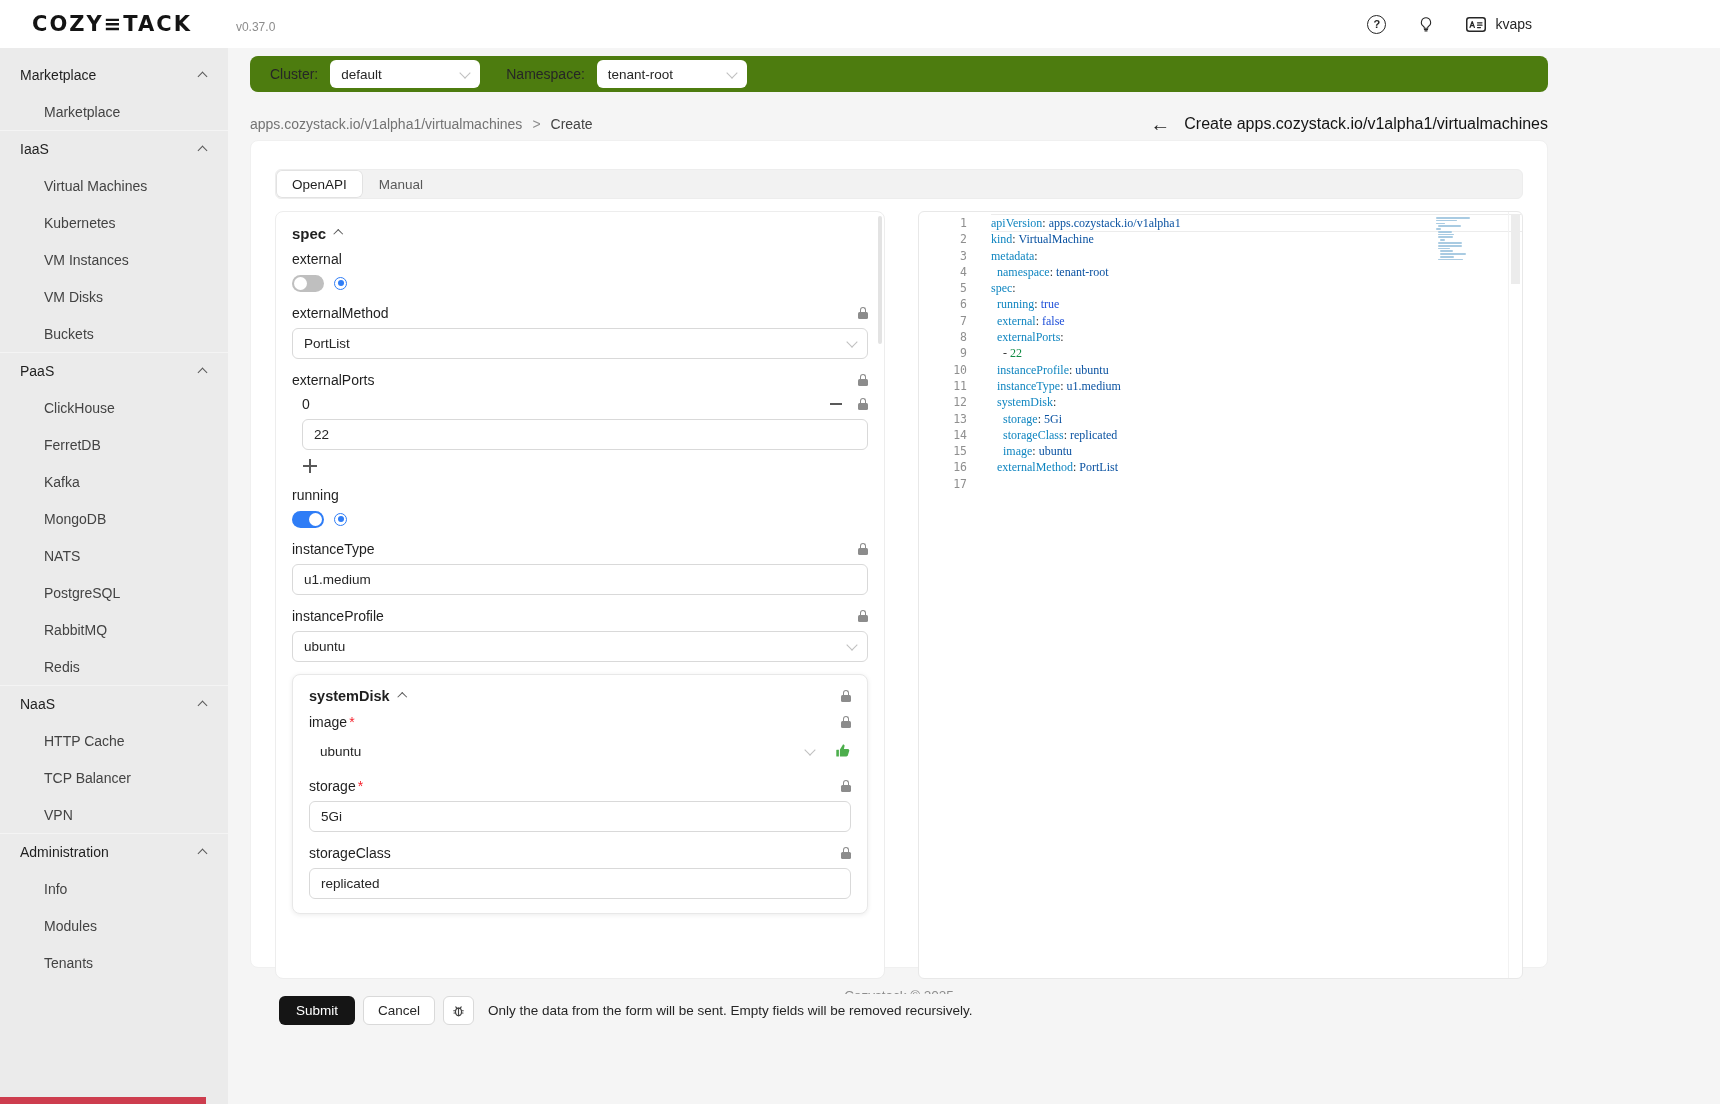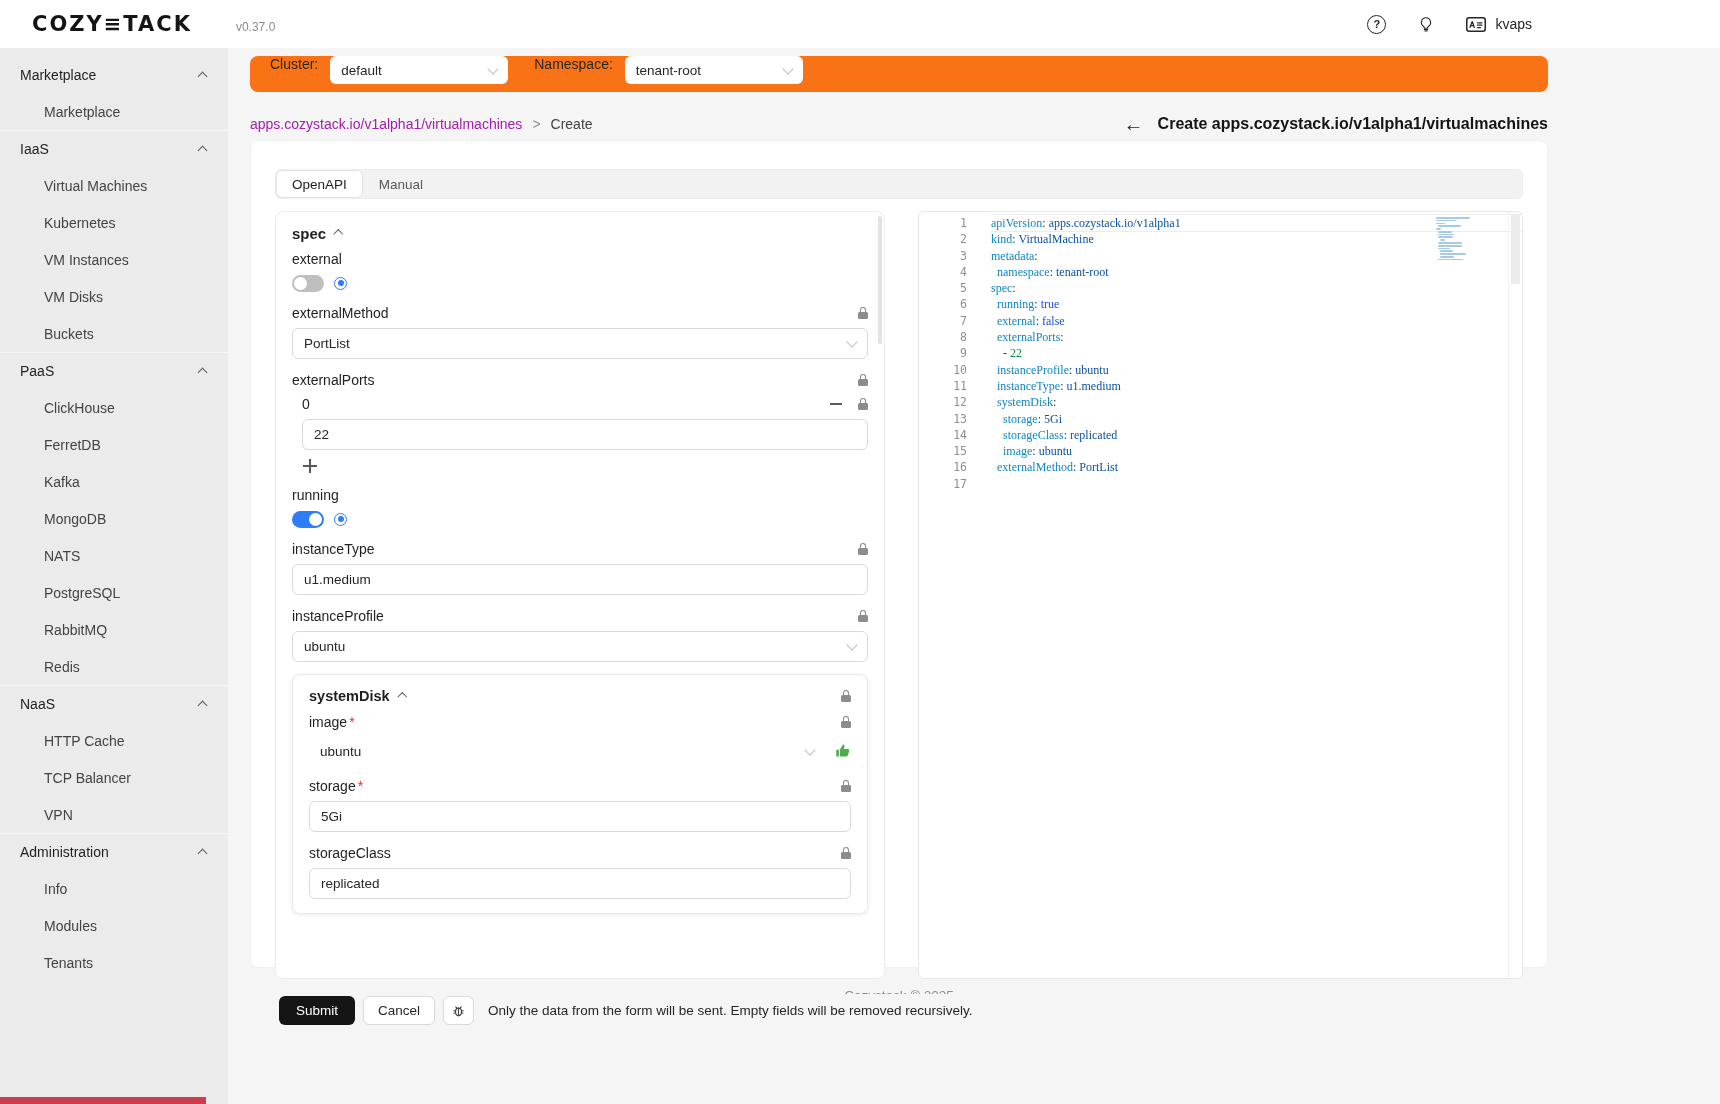--- a/index.html
+++ b/index.html
@@ -18,34 +18,34 @@
   
   aside{position:absolute;top:48px;left:0;bottom:0;width:228px;background:#ebebeb;overflow:hidden;}
   nav{padding-top:8px;}
   .nav-section{height:37px;display:flex;align-items:center;justify-content:space-between;padding:0 22px 0 20px;font-size:14px;color:#1f1f1f;cursor:pointer;box-sizing:border-box;}
   .nav-section:not(:first-child){border-top:1px solid #f4f4f4;}
   .nav-item{height:37px;display:flex;align-items:center;padding-left:44px;font-size:14px;color:#434343;cursor:pointer;box-sizing:border-box;}
   .sidebar-red-bar{position:absolute;bottom:0;left:0;width:206px;height:7px;background:#cd3d4e;}
 
   
   main{position:absolute;left:228px;top:48px;right:0;bottom:0;padding:8px 172px 0 22px;box-sizing:border-box;}
-  .context-bar{height:36px;background:#f97316;border-radius:8px;display:flex;padding:0 20px;box-sizing:border-box;}
+  .context-bar{height:36px;background:#4d7c0f;border-radius:8px;display:flex;align-items:center;padding:0 20px;box-sizing:border-box;}
   .ctx-label{font-size:14px;color:#262626;margin-right:12px;}
   .select{height:28px;background:#fff;border-radius:6px;display:flex;align-items:center;justify-content:space-between;padding:0 11px;font-size:13.5px;color:#262626;cursor:pointer;box-sizing:border-box;}
-  .ctx-select{width:178px;margin-right:26px;}
+  .ctx-select{width:150px;margin-right:26px;}
   .ctx-select:last-child{margin-right:0;}
 
   .breadcrumb-row{margin-top:18px;height:28px;display:flex;align-items:center;justify-content:space-between;}
   .breadcrumb{display:flex;align-items:center;gap:10px;font-size:14px;}
-  .crumb-muted{color:#a21caf;cursor:pointer;}
+  .crumb-muted{color:#737373;cursor:pointer;}
   .crumb-sep{color:#8c8c8c;}
   .crumb-current{color:#434343;}
   .page-head{display:flex;align-items:center;gap:14px;}
   .back-arrow{font-size:20px;color:#1f1f1f;line-height:1;cursor:pointer;}
-  .page-head h1{margin:0;font-size:16px;font-weight:700;color:#141414;}
+  .page-head h1{margin:0;font-size:16px;font-weight:400;color:#141414;}
 
   
   .card{margin-top:2px;height:828px;background:#fff;border:1px solid #f0f0f0;border-radius:8px;box-sizing:border-box;padding:28px 24px 0 24px;position:relative;}
   .tabs{height:30px;background:#f2f2f2;border:1px solid #ededed;border-radius:6px;display:flex;box-sizing:border-box;}
   .tab{padding:0 16px;display:flex;align-items:center;font-size:13.5px;color:#595959;cursor:pointer;}
   .tab.active{background:#fff;box-shadow:inset 0 0 0 1px #e2e2e2;border-radius:6px;color:#1f1f1f;}
 
   .panels{display:flex;gap:33px;margin-top:12px;height:768px;}
 
   

